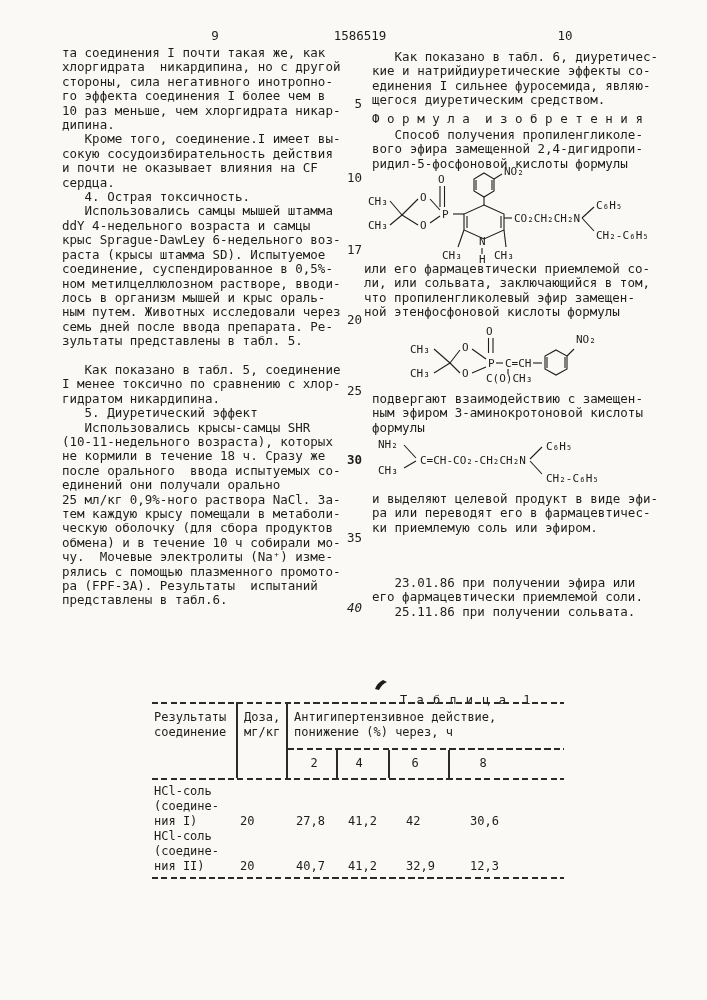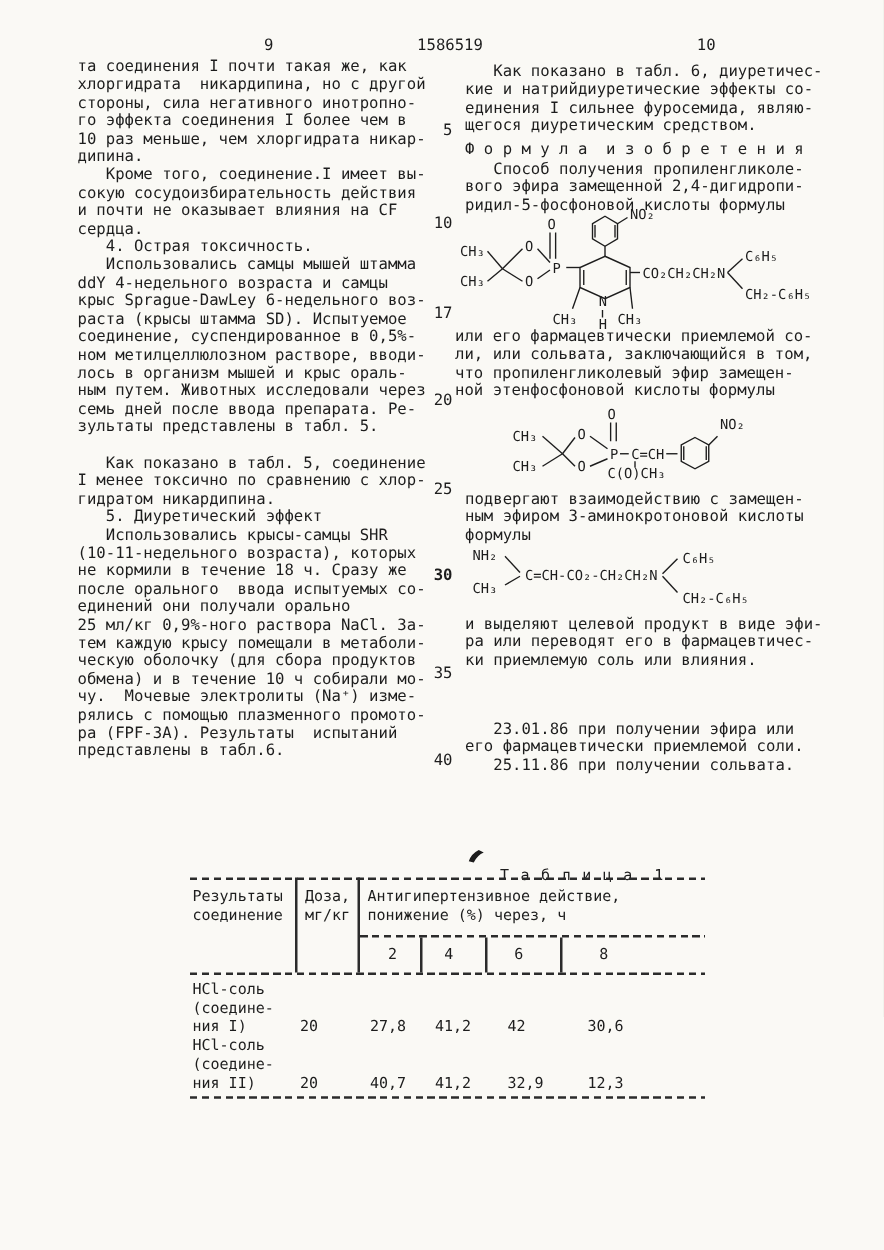--- a/index.html
+++ b/index.html
@@ -35,21 +35,21 @@
   <div class="hdr" style="left:310px;width:100px;">1586519</div>
   <div class="hdr" style="left:530px;width:70px;">10</div>
 
   <span class="gn" style="left:334px;top:96px;">5</span>
   <span class="gn" style="left:334px;top:170px;">10</span>
   <span class="gn" style="left:334px;top:242px;">17</span>
   <span class="gn" style="left:334px;top:312px;">20</span>
   <span class="gn" style="left:334px;top:383px;">25</span>
   <span class="gn" style="left:334px;top:452px;font-weight:bold;">30</span>
   <span class="gn" style="left:334px;top:530px;">35</span>
-  <span class="gn" style="left:334px;top:600px;">40</span>
+  <span class="gn" style="left:334px;top:600px;font-style:italic;">40</span>
 
   <div class="lines" style="left:62px;top:46px;width:292px;">та соединения I почти такая же, как
 хлоргидрата  никардипина, но с другой
 стороны, сила негативного инотропно-
 го эффекта соединения I более чем в
 10 раз меньше, чем хлоргидрата никар-
 дипина.
    Кроме того, соединение.I имеет вы-
 сокую сосудоизбирательность действия
 и почти не оказывает влияния на CF
@@ -180,21 +180,21 @@
       <line x1="32" y1="34" x2="44" y2="27"></line>
     <text x="48" y="30">C=CH-CO₂-CH₂CH₂N</text>
     <line x1="158" y1="25" x2="170" y2="13"></line>
       <line x1="158" y1="27" x2="170" y2="40"></line>
     <text x="174" y="16">C₆H₅</text>
     <text x="174" y="48">CH₂-C₆H₅</text>
   </svg>
 
   <div class="lines" style="left:372px;top:492px;">и выделяют целевой продукт в виде эфи-
 ра или переводят его в фармацевтичес-
-ки приемлемую соль или влияния.
+ки приемлемую соль или эфиром.
 </div>
   <div class="lines" style="left:372px;top:576px;">   23.01.86 при получении эфира или
 его фармацевтически приемлемой соли.
    25.11.86 при получении сольвата.</div>
 
   <div class="tbl">
     <svg class="penmark" width="16" height="12" viewBox="0 0 16 12">
       <path d="M1,10 Q3,4 9,1 L13,3 Q8,5 5,11 Z" fill="#1d1d1d" stroke="none"></path>
     </svg>
     <div class="tlabel">Т а б л и ц а  1</div>

